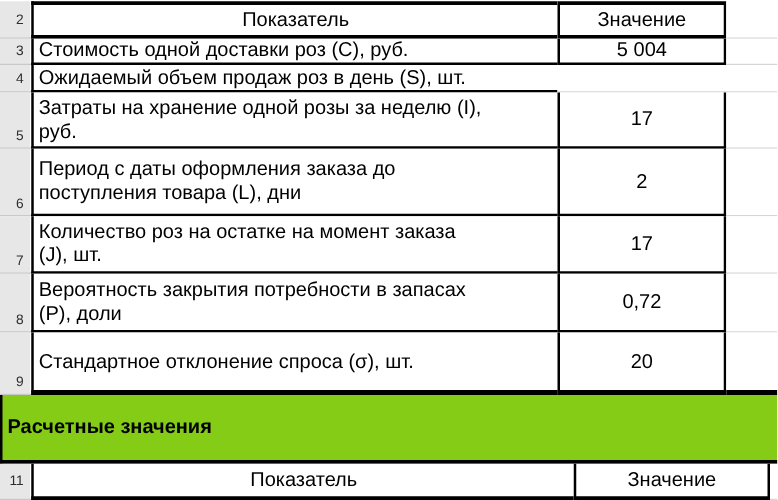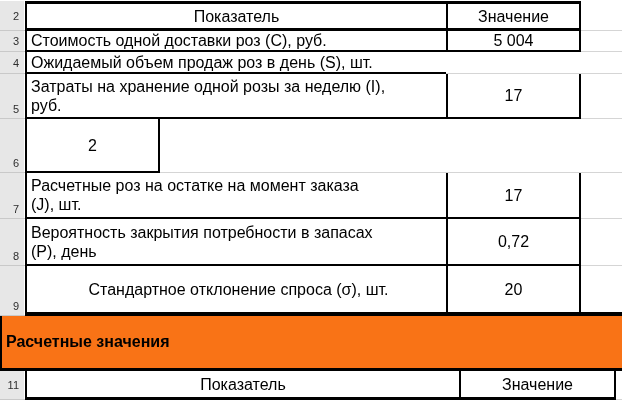--- a/index.html
+++ b/index.html
@@ -31,33 +31,33 @@
     display:flex; align-items:center;
   }
   .value {
     width:135px; flex:0 0 135px;
     border-left:2px solid #000; border-right:2px solid #000; border-bottom:2px solid #000;
     display:flex; align-items:center; justify-content:center;
   }
   .hdr { justify-content:center; padding-left:0;text-align:right; }
   .top3 { border-top:3px solid #000; }
   .bot3 { border-bottom:3px solid #000; }
-  .bot4 { border-bottom:4px solid #000;justify-content:center; }
+  .bot4 { border-bottom:4px solid #000; }
 
   
   .pre { white-space:pre-line; }
 
   
   .gut { flex:1 1 auto; border-bottom:1px solid #d5d5d5; background:#fff; }
   .gut.dark4 { border-bottom:4px solid #000; }
 
   
   .band {
     flex:1 1 auto;
-    background:#f97316;
+    background:#84cc16;
     border-left:2px solid #000; border-bottom:3px solid #000;
     display:flex; align-items:center; padding-left:4px;
     font-size:16px; font-weight:bold;
   }
 
   
   .label2 { width:434px; flex:0 0 434px; }
   .value2 { width:157px; flex:0 0 157px; }
 
   
@@ -106,39 +106,43 @@
     <div class="c label">
         <span class="pre">Затраты на хранение одной розы за неделю (I),
 руб.</span>
       </div>
     <div class="c value">17</div>
     <div class="gut"></div>
   </div>
 
   <div class="row h-r6">
     <div class="rh">6</div>
+    <div class="c label">
+        <span class="pre">Период с даты оформления заказа до
+поступления товара (L), дни</span>
+      </div>
     <div class="c value">2</div>
     <div class="gut"></div>
   </div>
 
   <div class="row h-r7">
     <div class="rh">7</div>
     <div class="c label">
-        <span class="pre">Расчетные роз на остатке на момент заказа
+        <span class="pre">Количество роз на остатке на момент заказа
 (J), шт.</span>
       </div>
     <div class="c value">17</div>
     <div class="gut"></div>
   </div>
 
   <div class="row h-r8">
     <div class="rh">8</div>
     <div class="c label">
         <span class="pre">Вероятность закрытия потребности в запасах
-(P), день</span>
+(P), доли</span>
       </div>
     <div class="c value">0,72</div>
     <div class="gut"></div>
   </div>
 
   <div class="row h-r9">
     <div class="rh">9</div>
     <div class="c label bot4">
         <span class="pre">Стандартное отклонение спроса (σ), шт.</span>
       </div>

